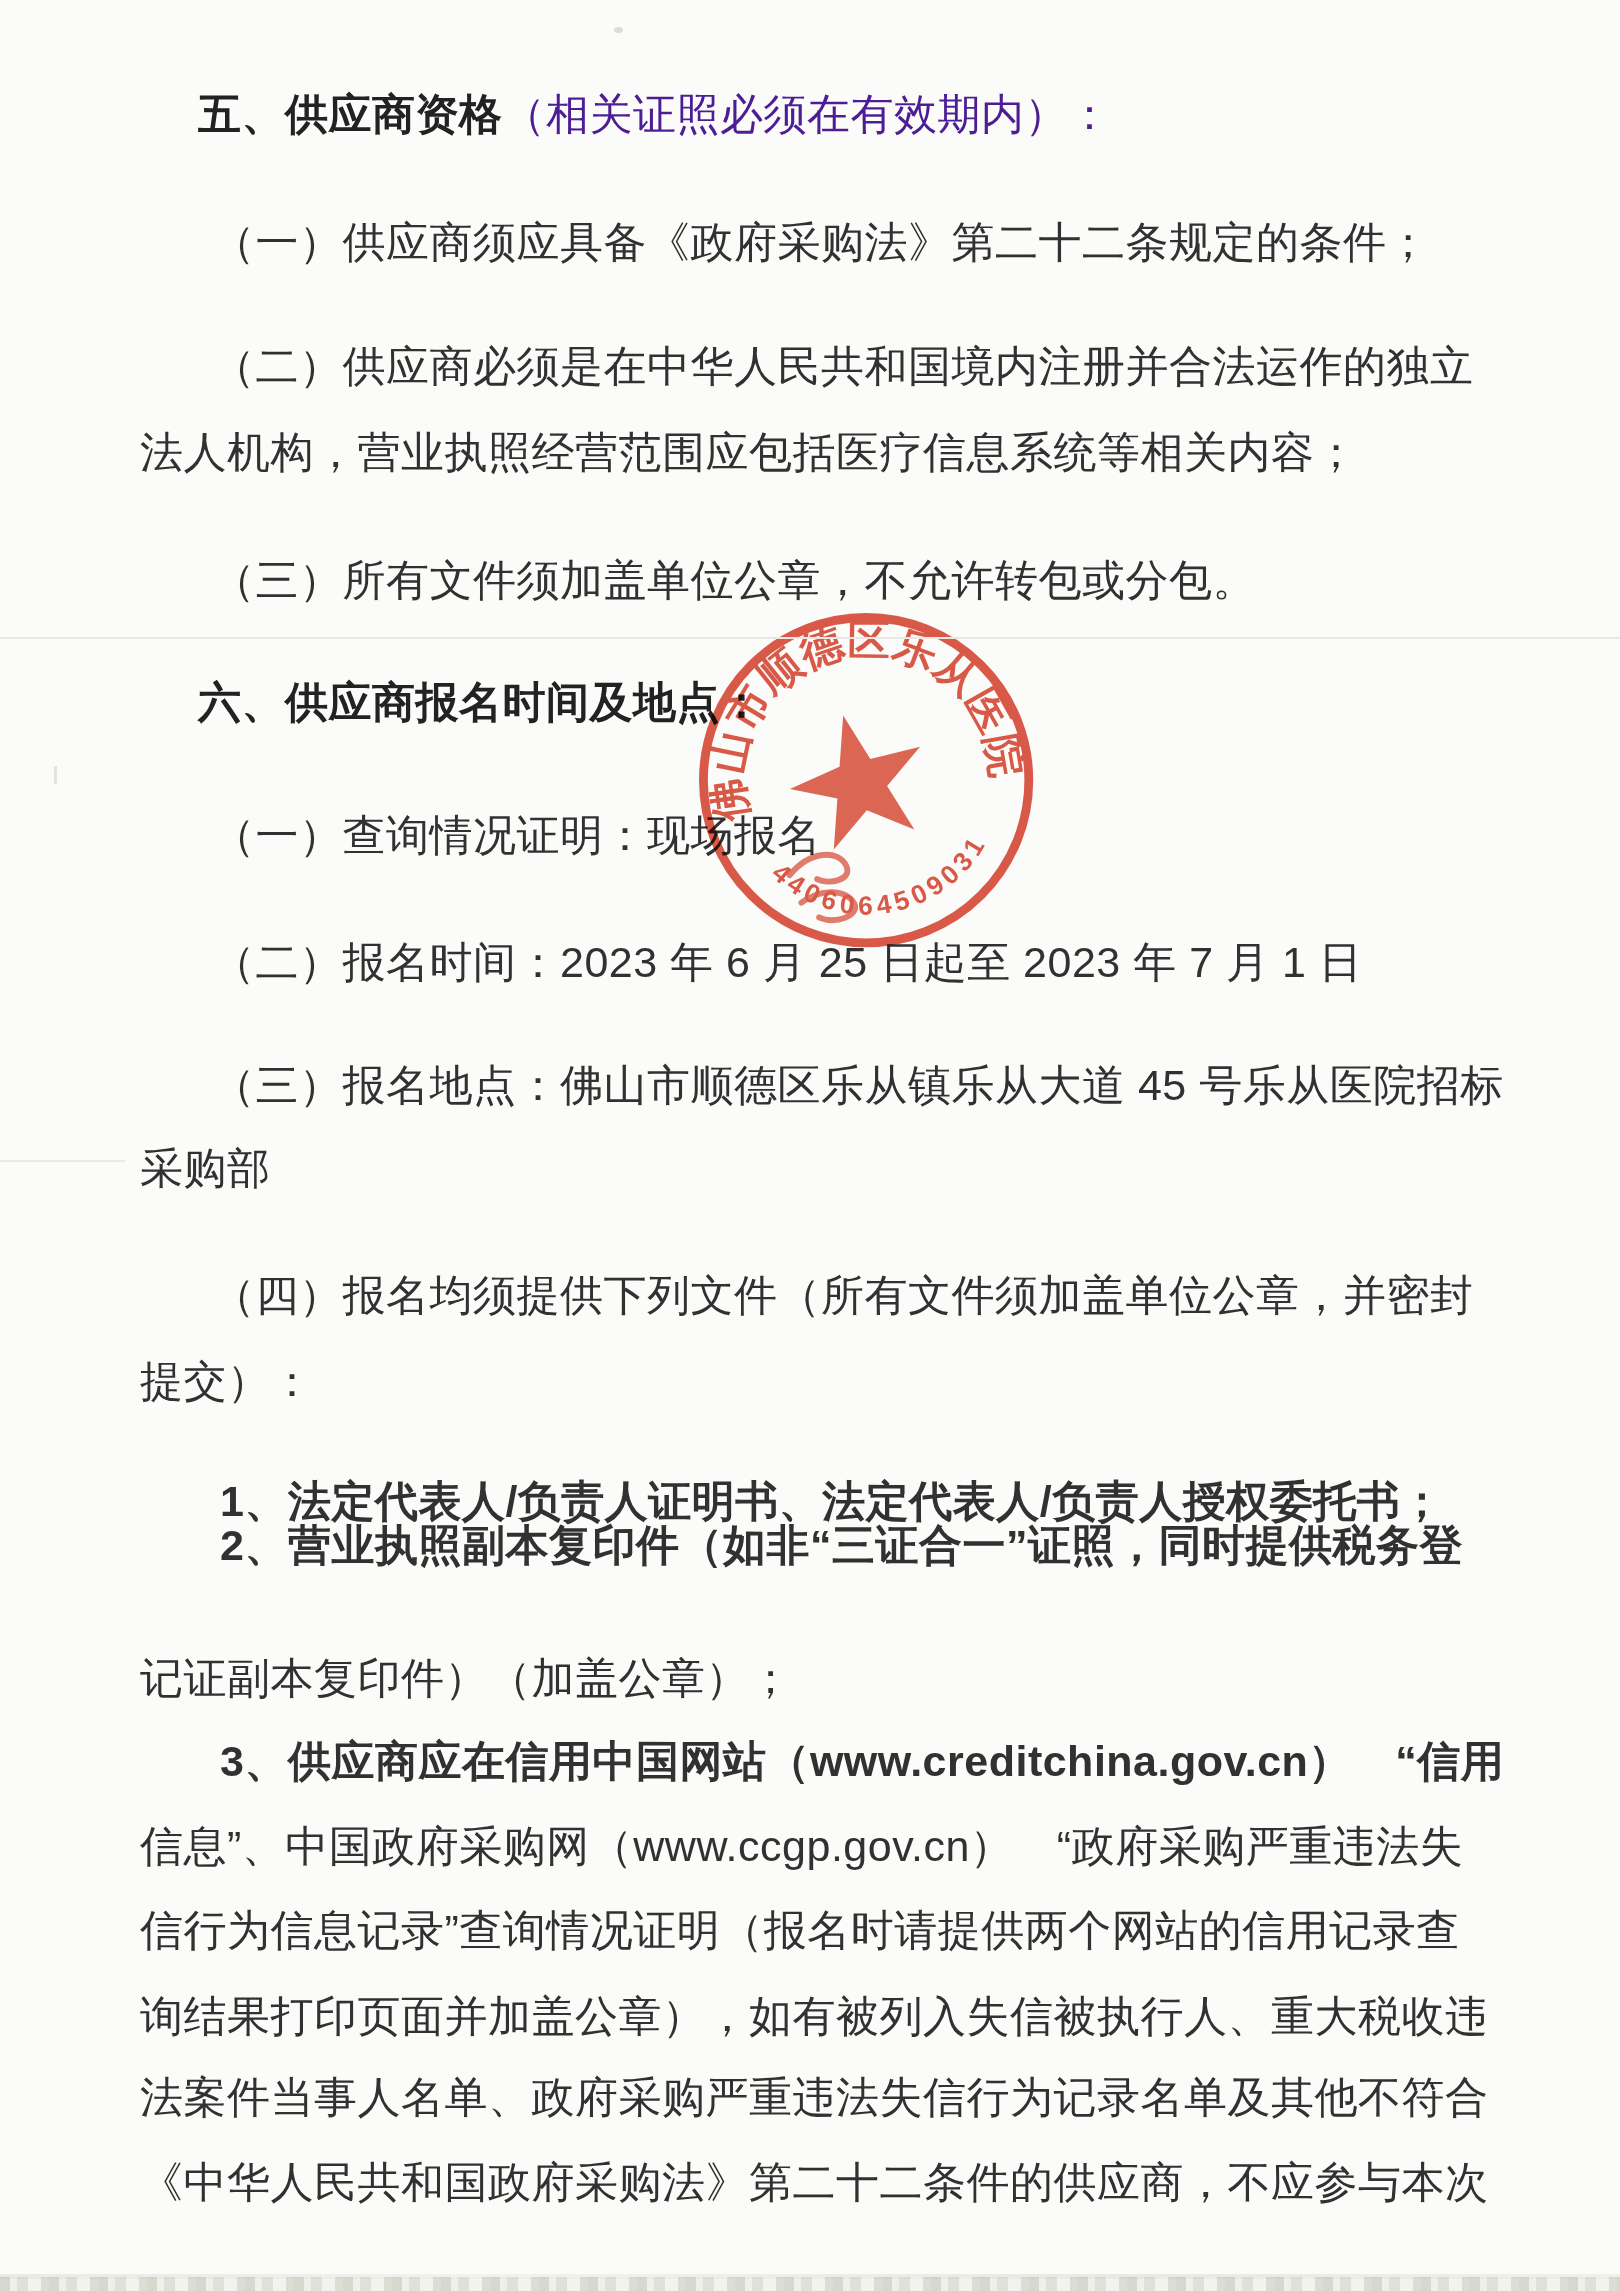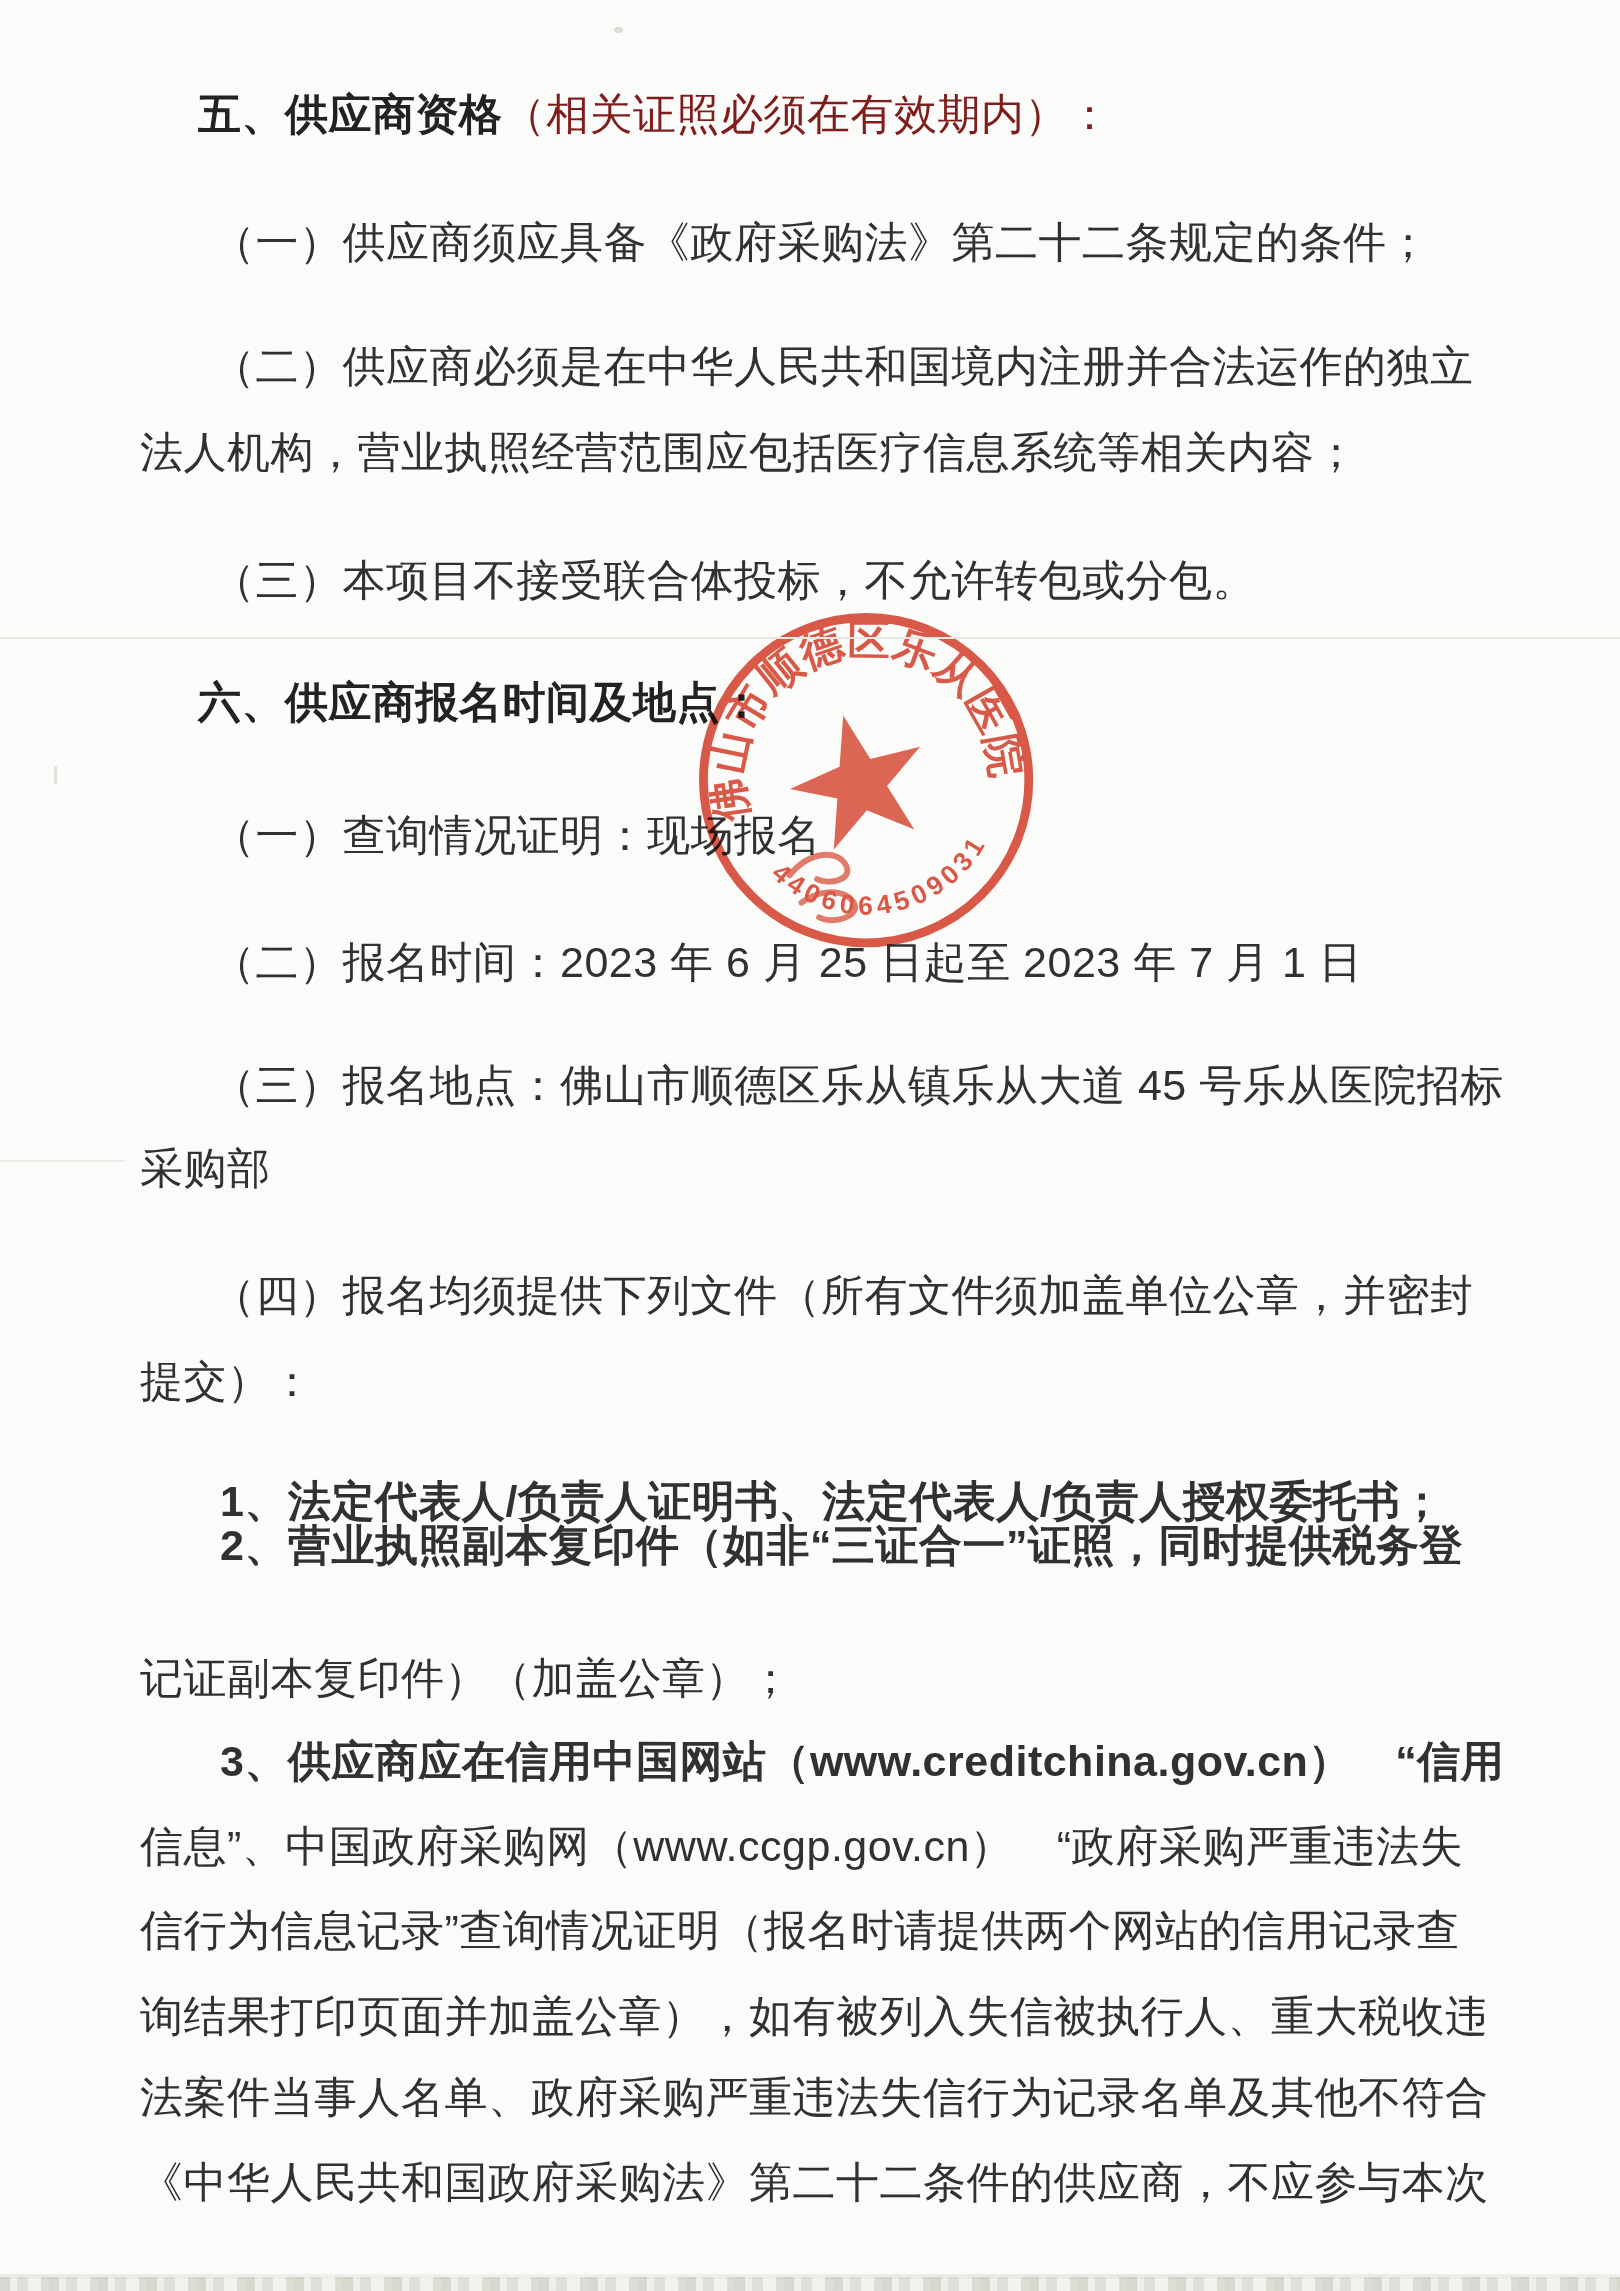--- a/index.html
+++ b/index.html
@@ -16,21 +16,21 @@
     position:absolute;
     left:140px;
     font-size:43px;
     line-height:49px;
     white-space:nowrap;
     letter-spacing:0.5px;
   }
   .ind{left:212px;}
   .ind2{left:220px;font-weight:bold;}
   .hd{left:198px;font-weight:bold;color:#222;}
-  .hd .rest{font-weight:normal;color:#7f1d1d;}
+  .hd .rest{font-weight:normal;color:#4c1d95;}
   
   .seal{
     position:absolute;
     left:676px;top:588px;
     width:392px;height:402px;
     mix-blend-mode:multiply;
     opacity:.88;
   }
   .seal text{font-family:"Liberation Sans","DejaVu Sans",sans-serif;}
   
@@ -54,21 +54,21 @@
 </head>
 <body>
 
 <div class="page">
 
   <div class="ln hd" style="top:90px"><span>五、供应商资格</span><span class="rest">（相关证照必须在有效期内）：</span></div>
 
   <div class="ln ind" style="top:218px">（一）供应商须应具备《政府采购法》第二十二条规定的条件；</div>
   <div class="ln" style="top:428px">法人机构，营业执照经营范围应包括医疗信息系统等相关内容；</div>
   <div class="ln ind" style="top:342px">（二）供应商必须是在中华人民共和国境内注册并合法运作的独立</div>
-  <div class="ln ind" style="top:556px">（三）本项目不接受联合体投标，不允许转包或分包。</div>
+  <div class="ln ind" style="top:556px">（三）所有文件须加盖单位公章，不允许转包或分包。</div>
 
   <div class="ln hd" style="top:678px">六、供应商报名时间及地点：</div>
 
   <div class="ln ind" style="top:811px">（一）查询情况证明：现场报名</div>
   <div class="ln ind" style="top:938px">（二）报名时间：2023 年 6 月 25 日起至 2023 年 7 月 1 日</div>
   <div class="ln ind" style="top:1061px">（三）报名地点：佛山市顺德区乐从镇乐从大道 45 号乐从医院招标</div>
   <div class="ln" style="top:1144px">采购部</div>
   <div class="ln ind" style="top:1271px">（四）报名均须提供下列文件（所有文件须加盖单位公章，并密封</div>
   <div class="ln" style="top:1357px">提交）：</div>
 

